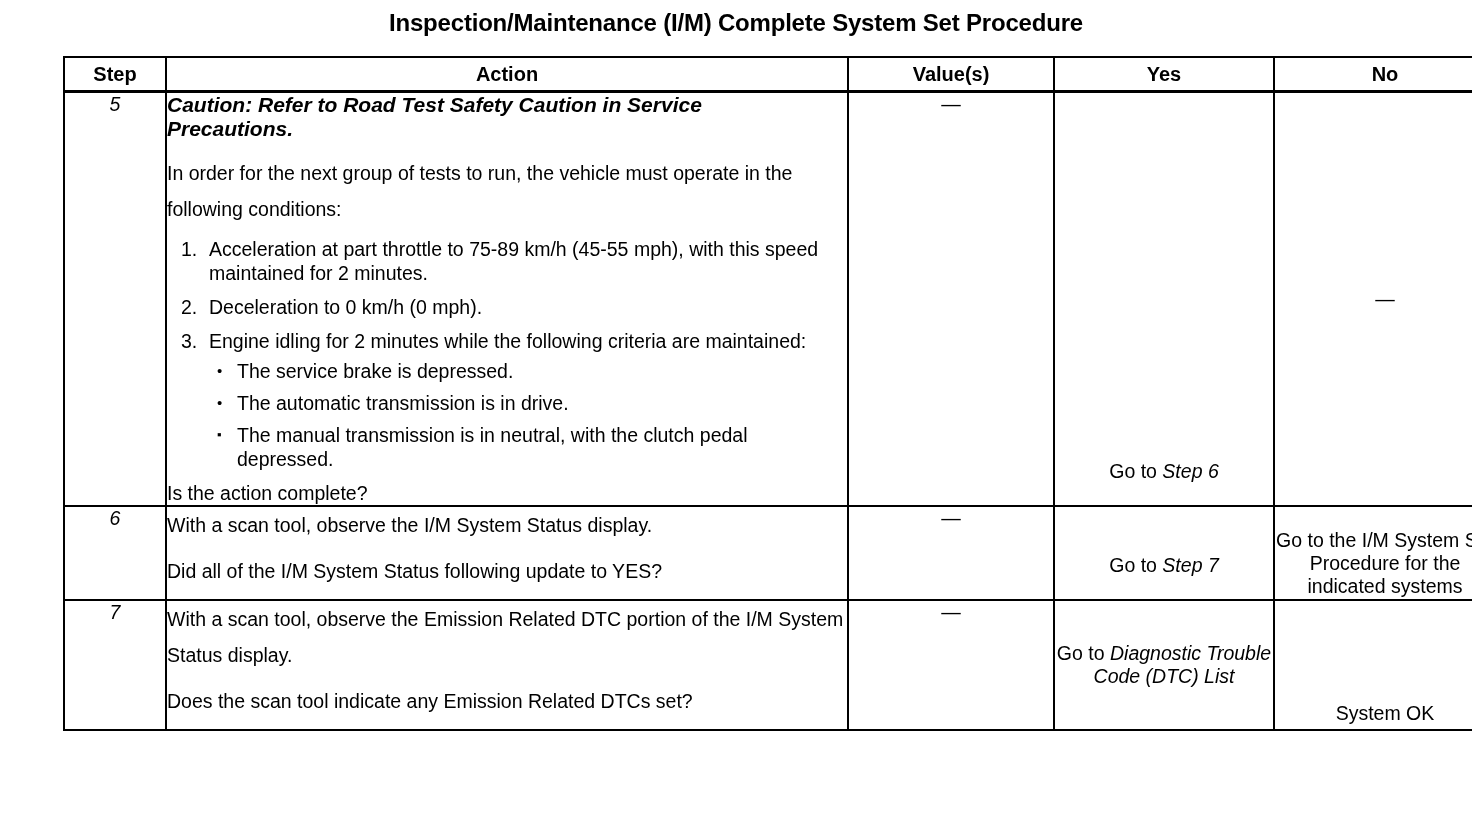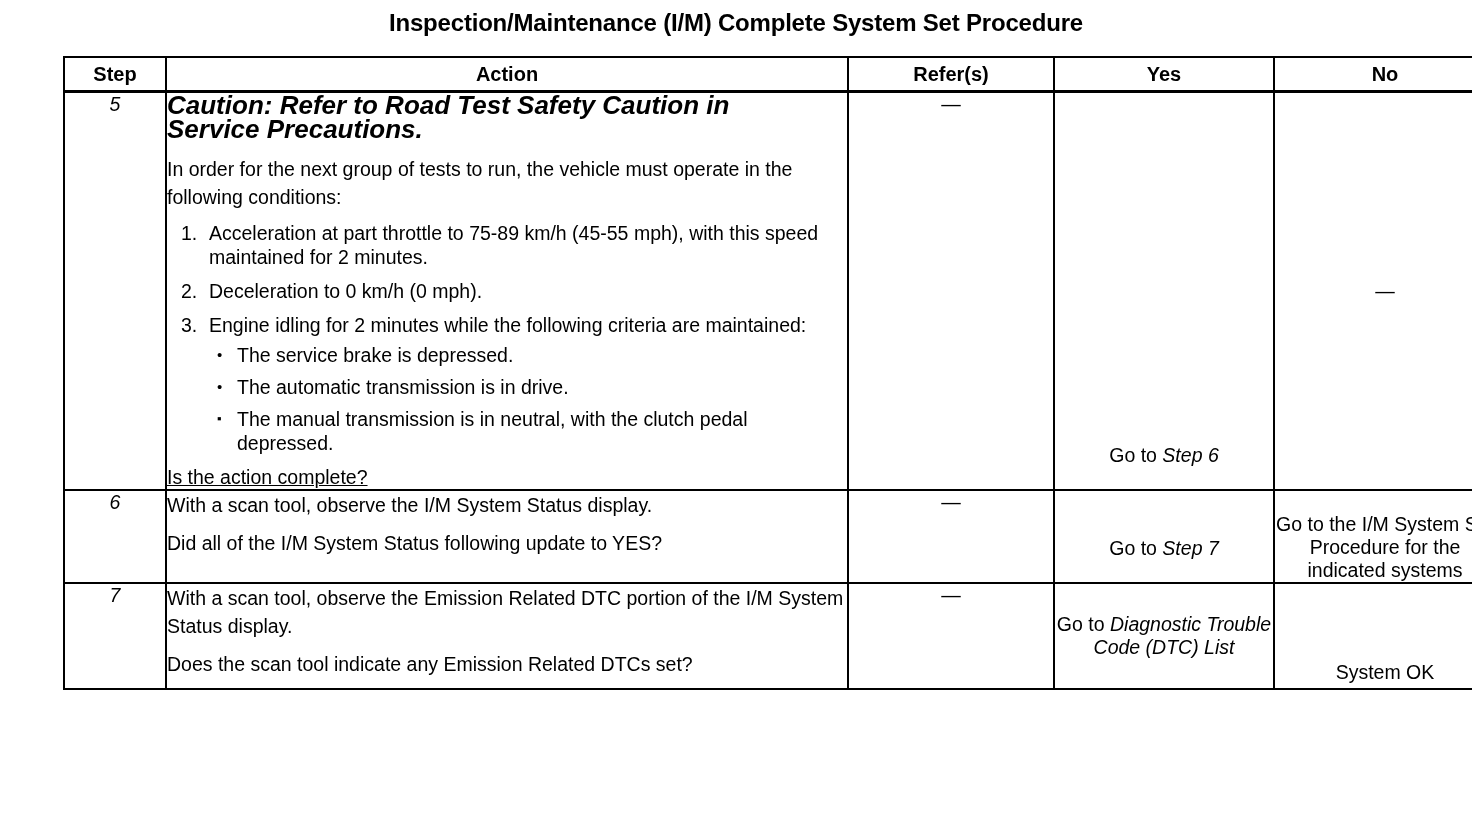--- a/index.html
+++ b/index.html
@@ -84,28 +84,28 @@
   }
   td.yes-cell.bottom { vertical-align: bottom; padding-bottom: 22px; }
   td.yes-cell.mid    { vertical-align: middle; }
   td.no-cell.top     { vertical-align: top; padding-top: 22px; }
   td.no-cell.bottom  { vertical-align: bottom; padding-bottom: 4px; }
   td.no-cell.mid     { vertical-align: middle; }
 
   .caution {
     font-weight: bold;
     font-style: italic;
-    font-size: 26px;
+    font-size: 21px;
     line-height: 24px;
     margin: 0 0 14px 0;
     max-width: 580px;
   }
   .para {
     margin: 0 0 10px 0;
-    line-height: 28px;
+    line-height: 36px;
   }
   ol.numlist {
     margin: 0 0 0 0;
     padding: 0;
     list-style: none;
   }
   ol.numlist > li {
     position: relative;
     padding-left: 42px;
     margin-bottom: 10px;
@@ -131,21 +131,20 @@
     position: absolute;
     left: 8px;
     top: 0;
     font-size: 15px;
     line-height: 24px;
   }
   ul.bullets > li.sq > .bul { font-size: 13px; }
   .tail {
     margin: 6px 0 0 0;
     line-height: 24px;
-    text-decoration: underline;
   }
   .ital { font-style: italic; }
   .nowrap { white-space: nowrap; }
 </style>
 </head>
 <body>
 
 <div class="page">
 
   <div class="doc-title">Inspection/Maintenance (I/M) Complete System Set Procedure</div>
@@ -155,21 +154,21 @@
       <col class="c-step">
         <col class="c-act">
         <col class="c-val">
         <col class="c-yes">
         <col class="c-no">
     </colgroup>
     <thead>
       <tr>
         <th>Step</th>
         <th>Action</th>
-        <th>Refer(s)</th>
+        <th>Value(s)</th>
         <th>Yes</th>
         <th>No</th>
       </tr>
     </thead>
     <tbody>
 
       <tr>
         <td class="step-cell">5</td>
         <td class="action-cell">
           <p class="caution"><span>Caution:</span> <span>Refer to Road Test Safety Caution in Service Precautions.</span></p>

